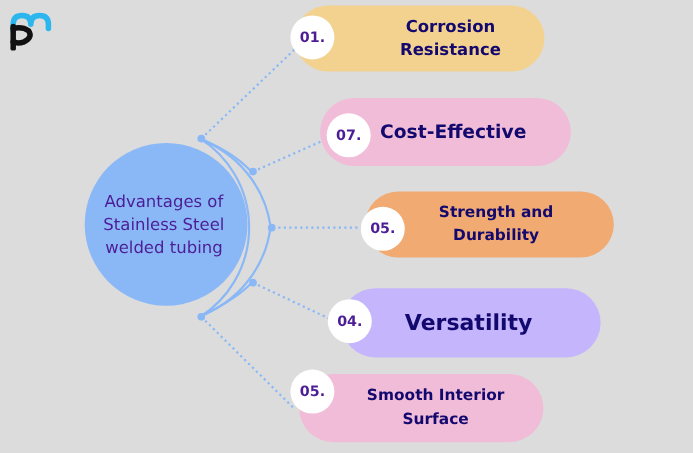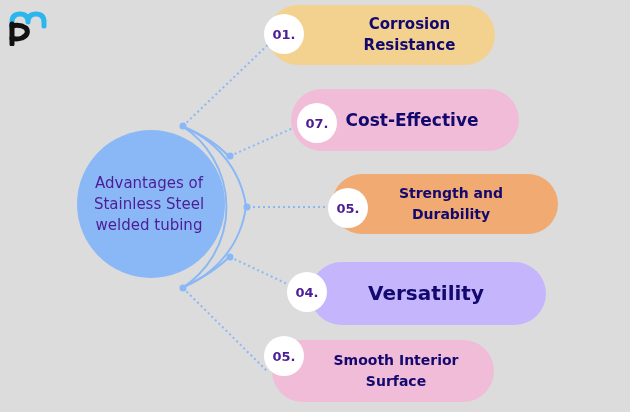--- a/index.html
+++ b/index.html
@@ -83,21 +83,21 @@
 <div class="pill" style="left:332px; top:174px; width:226px; height:60px; background:#f0aa72; font-size:14px;">
   <span class="pill-label" style="width:120px; margin-left:12px;">Strength and Durability</span>
 </div>
 <div class="badge" style="left:328px; top:188px;">
   <span>05.</span>
 </div>
 
 <div class="pill" style="left:310px; top:262px; width:236px; height:63px; background:#c4b5fd; font-size:20px;">
   <span class="pill-label" style="margin-left:-4px;">Versatility</span>
 </div>
-<div class="badge" style="left:287px; top:272px;">
+<div class="badge" style="left:298px; top:272px;">
   <span>04.</span>
 </div>
 
 <div class="pill" style="left:272px; top:340px; width:222px; height:62px; background:#f1bcd7; font-size:14px;">
   <span class="pill-label" style="width:140px; margin-left:26px;">Smooth Interior Surface</span>
 </div>
 <div class="badge" style="left:264px; top:336px;">
   <span>05.</span>
 </div>
 

